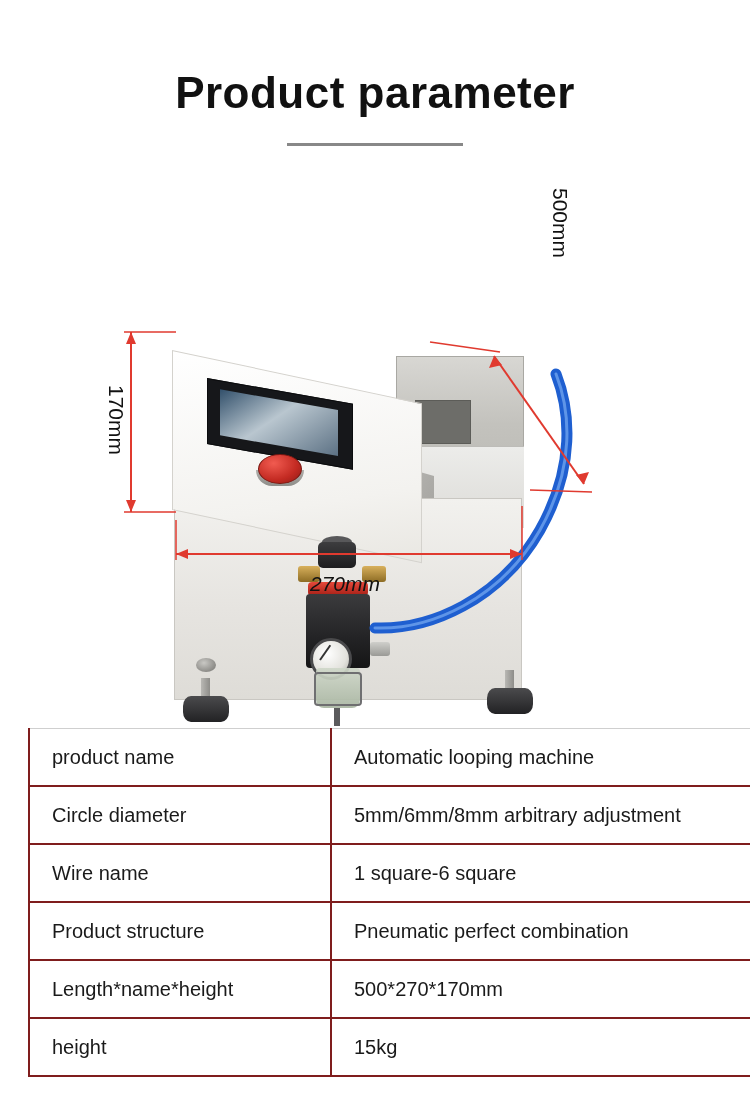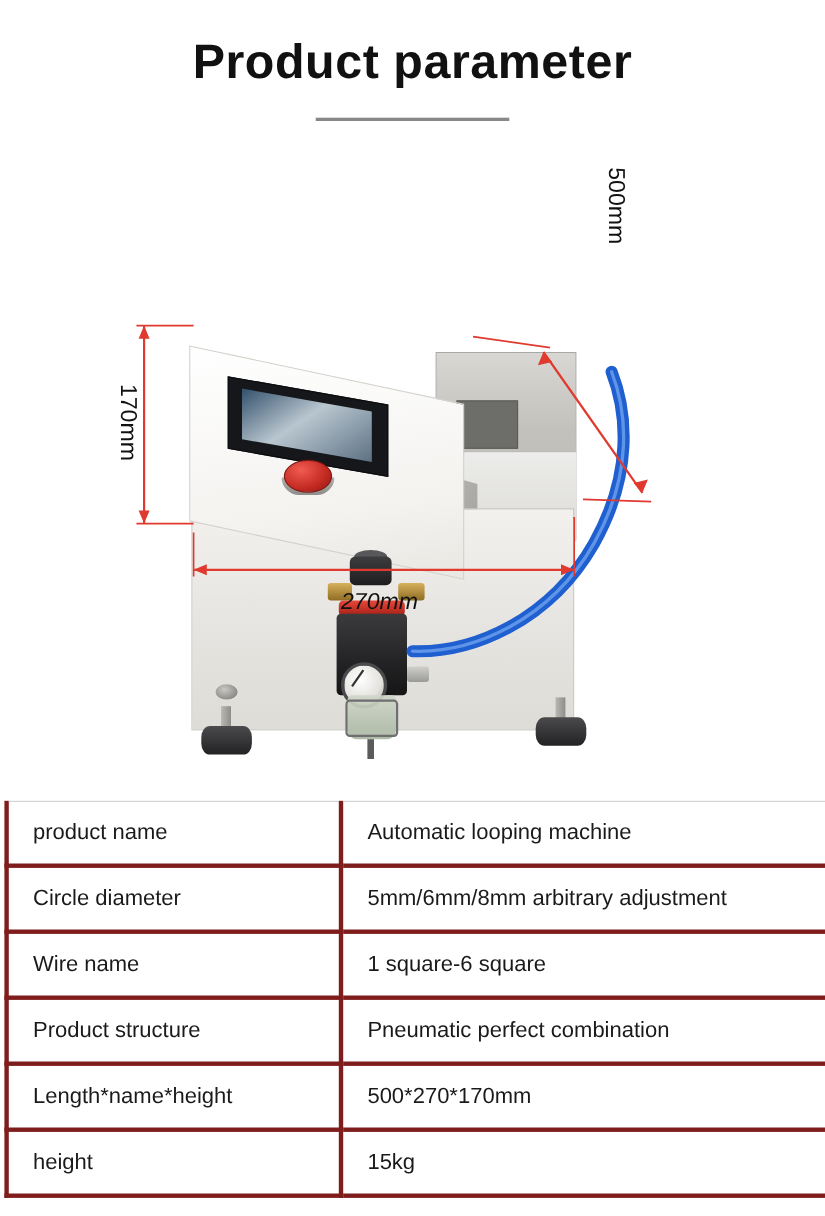--- a/index.html
+++ b/index.html
@@ -12,20 +12,21 @@
     background: #ffffff;
     font-family: "Liberation Sans", sans-serif;
     overflow: hidden;
     position: relative;
   }
 
   
   .header {
     padding-top: 33px;
     text-align: center;
+    margin-top: 36px;
   }
   .header h1 {
     margin: 0;
     font-size: 44px;
     font-weight: bold;
     color: #111111;
     letter-spacing: 0.5px;
     line-height: 1.1;
   }
   .header-rule {
@@ -299,31 +300,31 @@
     font-family: "Liberation Sans", sans-serif;
   }
   .dim-label-vert {
     writing-mode: vertical-rl;
     text-orientation: mixed;
   }
 
   
   .table-wrap {
     position: absolute;
-    left: 4px;
+    left: 28px;
     top: 728px;
     width: 718px;
   }
   table.spec {
     border-collapse: collapse;
     width: 718px;
     table-layout: fixed;
   }
   table.spec td {
-    border: 4px solid #7f1d1d;
+    border: 2px solid #7f1d1d;
     height: 56px;
     font-size: 20px;
     color: #1a1a1a;
     padding: 0 0 0 22px;
     vertical-align: middle;
     font-family: "Liberation Sans", sans-serif;
   }
   table.spec td.key { width: 278px; }
   table.spec td.val { width: 440px; }
   table.spec tr:first-child td { border-top: 1px solid #cfcfcf; }

